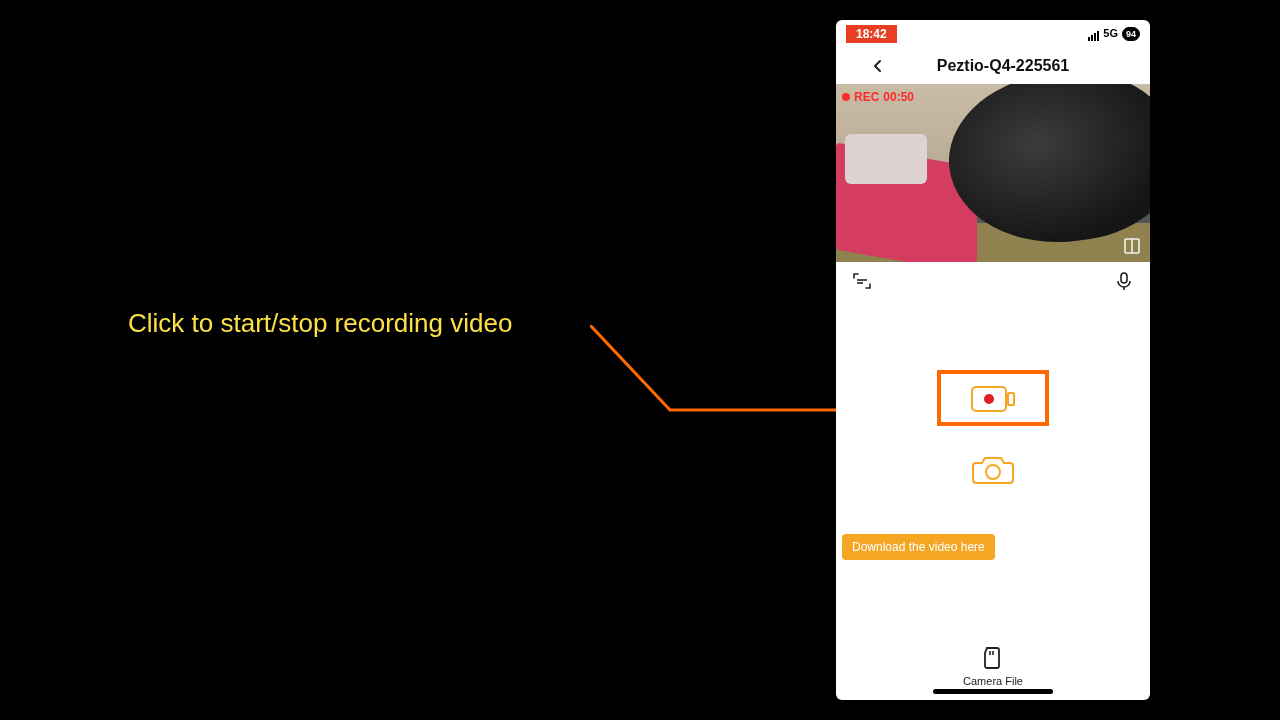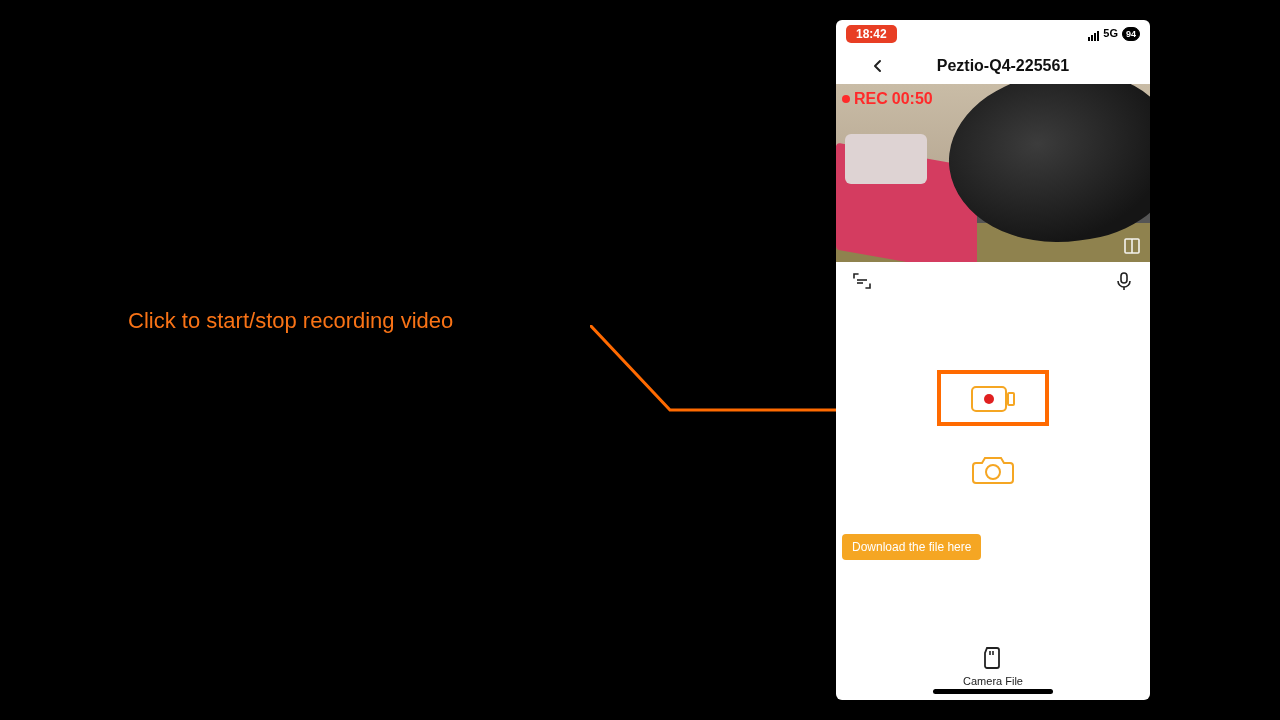--- a/index.html
+++ b/index.html
@@ -1,31 +1,31 @@
 <!DOCTYPE html>
 <html><head>
 <meta charset="utf-8">
 <style>
   * { box-sizing: border-box; margin: 0; padding: 0; }
   html, body { width: 1280px; height: 720px; background: #000; font-family: -apple-system, Helvetica, Arial, sans-serif; overflow: hidden; }
   .stage { position: relative; width: 1280px; height: 720px; background: #000; }
-  .annotation { position: absolute; left: 128px; top: 308px; color: #f97316; font-size: 22px; font-weight: 400; }
+  .annotation { position: absolute; left: 128px; top: 308px; color: #fde047; font-size: 26px; font-weight: 400; }
   .leader-line { position: absolute; left: 590px; top: 325px; width: 280px; height: 95px; pointer-events: none; }
   .phone {
     position: absolute;
     left: 836px; top: 20px;
     width: 314px; height: 680px;
     background: #fff;
     border-radius: 6px;
     overflow: hidden;
     display: flex; flex-direction: column;
   }
   
   .statusbar { height: 28px; display: flex; align-items: center; justify-content: space-between; padding: 0 10px; font-size: 12px; font-weight: 600; }
-  .statusbar .time { background: #e83e24; color: #fff; padding: 2px 10px; border-radius: 5px; font-size: 12px; }
+  .statusbar .time { background: #e83e24; color: #fff; padding: 2px 10px; border-radius: 0; font-size: 12px; }
   .statusbar .right { display: flex; gap: 4px; }
   .sig-bars { display: inline-flex; align-items: flex-end; gap: 1px; }
   .sig-bars span { width: 2px; background: #000; display: inline-block; }
   .sig-bars span:nth-child(1){height:4px}
   .sig-bars span:nth-child(2){height:6px}
   .sig-bars span:nth-child(3){height:8px}
   .sig-bars span:nth-child(4){height:10px}
   .net-label { font-size: 11px; }
   .battery { border: 1px solid #000; border-radius: 7px; padding: 0 3px; font-size: 9px; font-weight: 700; line-height: 12px; background:#000; color:#fff;}
   
@@ -33,21 +33,21 @@
   .back-btn { position: absolute; left: 10px; top: 6px; width: 24px; height: 24px; display:flex; align-items:center; justify-content:center; font-size: 20px; color:#222; }
   .navbar-title { font-size: 16px; font-weight: 700; color: #111; }
   
   .preview { position: relative; width: 100%; height: 178px; background: #555; overflow: hidden; }
   .preview .scene { position:absolute; inset:0; }
   .preview .scene .sky { position:absolute; left:0; top:0; right:0; height:55%; background: linear-gradient(180deg,#c9bca6 0%, #b7a893 100%); }
   .preview .scene .redmat { position:absolute; left:0; top:40%; width:45%; height:60%; background:#d43c60; transform: skewY(10deg); border-radius:4px;}
   .preview .scene .box { position:absolute; left:3%; top:28%; width:26%; height:28%; background:#ded3d3; border-radius:6px; }
   .preview .scene .coil { position:absolute; right:-8%; top:-6%; width:72%; height:95%; background: radial-gradient(ellipse at 40% 40%, #3c3c3c 0%, #151515 70%); border-radius:50% 50% 45% 55%; transform: rotate(-8deg);}
   .preview .scene .floor { position:absolute; left:0; bottom:0; right:0; height:22%; background:#8f824e;}
-  .rec-badge { position:absolute; left:6px; top:6px; color:#ff2a2a; font-size:16px; font-weight:700; display:flex; align-items:center; gap:4px;}
+  .rec-badge { position:absolute; left:6px; top:6px; color:#ff2a2a; font-size:12px; font-weight:700; display:flex; align-items:center; gap:4px;}
   .rec-dot { width:8px; height:8px; background:#ff2a2a; border-radius:50%; display:inline-block;}
   .fs-icon { position:absolute; right:8px; bottom:6px; width:20px; height:20px; color:#fff; opacity:.9;}
   
   .toolrow { height: 38px; display:flex; align-items:center; justify-content:space-between; padding: 0 12px; }
   .toolrow .icon-btn { width:28px; height:28px; display:flex; align-items:center; justify-content:center; color:#222; }
   
   .center-actions { flex:1; position: relative; background:#fff; }
   .rec-button, .photo-button {
     position:absolute; left:50%; transform:translateX(-50%);
     width:56px; height:38px; display:flex; align-items:center; justify-content:center;
@@ -164,21 +164,21 @@
         </svg>
       </div>
 
       <div class="photo-button">
         <svg width="46" height="36" viewBox="0 0 46 36">
           <path d="M6 12 h6 l3-5 h16 l3 5 h6 a3 3 0 0 1 3 3 v14 a3 3 0 0 1-3 3 H6 a3 3 0 0 1-3-3 V15 a3 3 0 0 1 3-3 z" fill="none" stroke="#f5a623" stroke-width="2"></path>
           <circle cx="23" cy="21" r="7" fill="none" stroke="#f5a623" stroke-width="2"></circle>
         </svg>
       </div>
 
-      <div class="dl-tooltip">Download the file here</div>
+      <div class="dl-tooltip">Download the video here</div>
     </div>
 
     <div class="tabbar">
       <div class="tab">
         <svg width="26" height="26" viewBox="0 0 26 26">
           <path d="M7 3 h10 a2 2 0 0 1 2 2 v16 a2 2 0 0 1-2 2 H7 a2 2 0 0 1-2-2 V8 z" fill="none" stroke="#222" stroke-width="1.8"></path>
           <line x1="10" y1="6" x2="10" y2="10" stroke="#222" stroke-width="1.6"></line>
           <line x1="13" y1="6" x2="13" y2="10" stroke="#222" stroke-width="1.6"></line>
         </svg>
         <span class="tab-label">Camera File</span>

